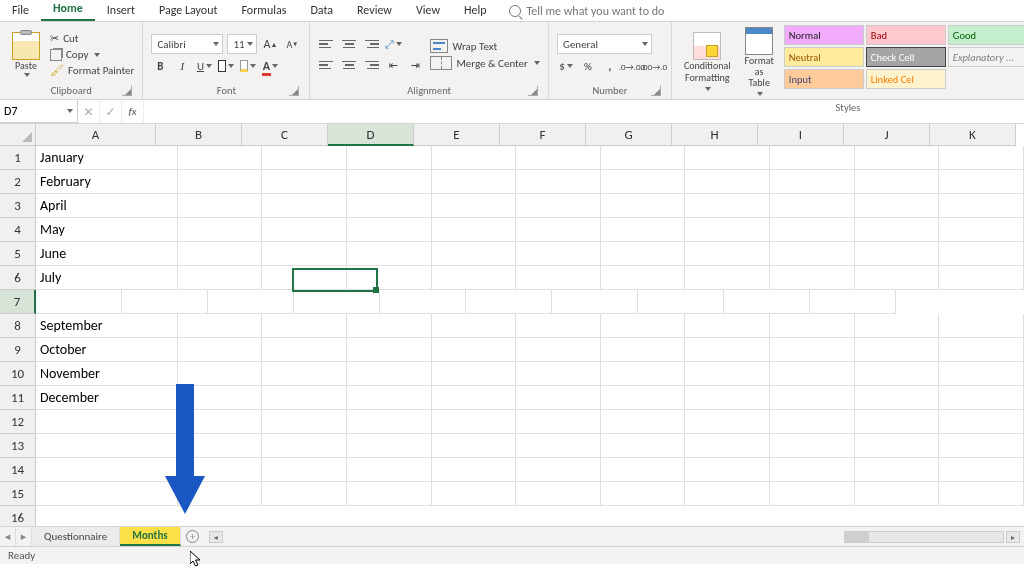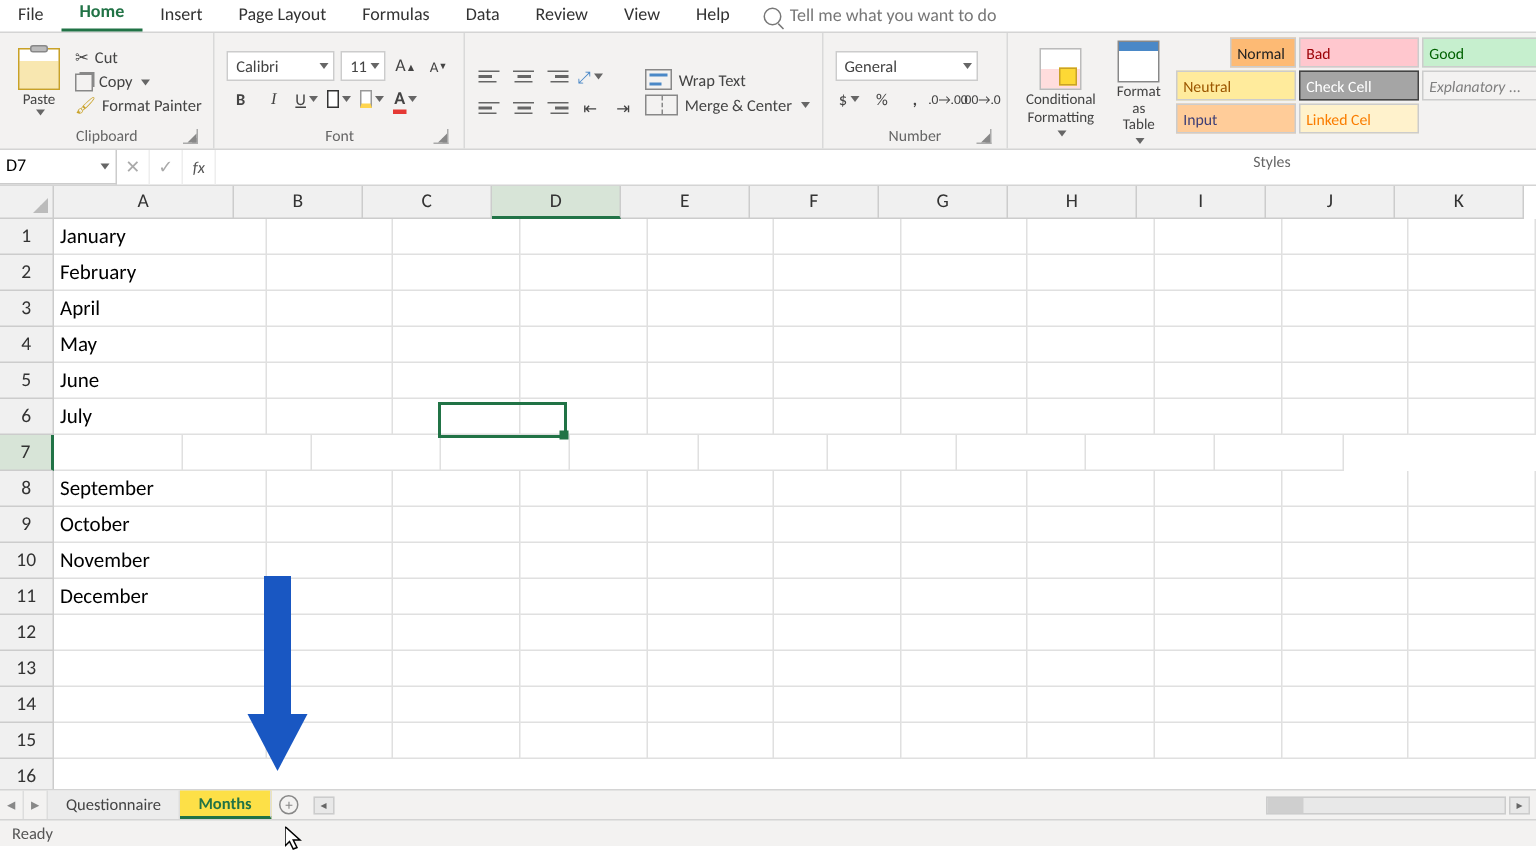--- a/index.html
+++ b/index.html
@@ -55,21 +55,21 @@
   .merge-icon{width:22px;height:14px;border:1px solid #888;position:relative;}
   .merge-icon::after{content:"";position:absolute;top:0;bottom:0;left:50%;border-left:1px dashed #888;}
 
   .cf-icon{width:28px;height:28px;position:relative;border:1px solid #bbb;background:linear-gradient(#fff 50%,#fdd 50%);}
   .cf-icon::after{content:"";position:absolute;right:2px;bottom:2px;width:10px;height:10px;background:#fdd835;border:1px solid #c9a227;}
   .fat-icon{width:28px;height:28px;border:1px solid #888;background:#fff;}
   .fat-icon::before{content:"";display:block;height:6px;background:#4a88c7;}
 
   .styles-grid{display:grid;grid-template-columns:repeat(3,80px);grid-auto-rows:20px;gap:2px;}
   .style-cell{border:1px solid #ccc;display:flex;align-items:center;padding:0 4px;font-size:10.5px;overflow:hidden;white-space:nowrap;}
-  .s-normal{background:#fdba74;color:#222;margin-left:36px;}
+  .s-normal{background:#f0abfc;color:#222;}
   .s-bad{background:#ffc7ce;color:#9c0006;}
   .s-good{background:#c6efce;color:#006100;}
   .s-neutral{background:#ffeb9c;color:#9c5700;}
   .s-check{background:#a5a5a5;color:#fff;border:1px solid #444;}
   .s-expl{color:#7f7f7f;font-style:italic;}
   .s-input{background:#ffcc99;color:#3f3f76;}
   .s-linked{background:#fff2cc;color:#fa7d00;}
 
   
   .formula-bar { height: 24px; display: flex; align-items: stretch; border-bottom: 1px solid #d4d4d4; background:#fff; font-size: 12px; }
@@ -263,20 +263,21 @@
             <span class="wrap-icon"></span>
             <span>Wrap Text</span>
           </div>
         <div class="row-line">
             <span class="merge-icon"></span>
             <span>Merge &amp; Center</span>
             <span class="dd-caret"></span>
           </div>
       </div>
     </div>
+    <div class="group-label"><span>Alignment</span><span class="group-launcher"></span></div>
   </div>
 
   <div class="group" style="min-width:110px">
     <div class="group-body">
       <div class="row-stack" style="width:100%">
         <div class="row-line">
             <div class="select num-fmt">
               <span>General</span>
               <span class="dd-caret"></span>
             </div>

